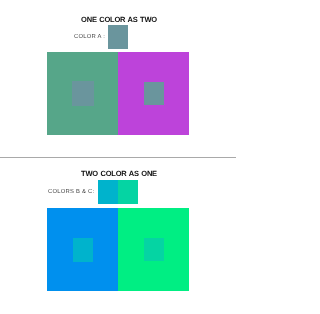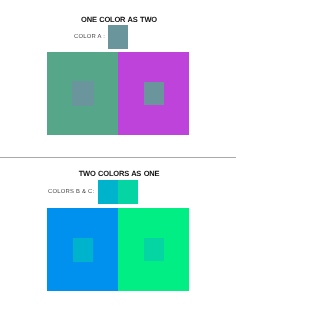--- a/index.html
+++ b/index.html
@@ -42,21 +42,21 @@
         <div class="inner" style="left: 25.3px; top: 30.1px; width: 19.9px; height: 23.3px; background-color: rgb(106, 149, 157);"></div>
       </div>
 
     </div>
   </div>
 
   <div class="divider" style="top: 157px; background-color: rgb(169, 169, 169);"></div>
 
   <div class="panel">
 
-    <div class="title" style="top:169px;">TWO COLORS AS ONE</div>
+    <div class="title" style="top:169px;">TWO COLOR AS ONE</div>
 
     <div class="swlabel" style="left:48px;top:189px;">COLORS B &amp; C:</div>
 
     <div class="swatch" style="left: 98px; top: 180.1px; width: 20.2px; height: 23.7px; background-color: rgb(0, 179, 204);"></div>
 
     <div class="swatch" style="left: 118.2px; top: 180.1px; width: 19.5px; height: 23.7px; background-color: rgb(5, 212, 163);"></div>
 
     <div class="bigrect" style="left:47.4px;top:207.5px;width:141.4px;height:83.3px;">
 
       <div class="half" style="left: 0px; width: 71px; background-color: rgb(0, 144, 238);">

